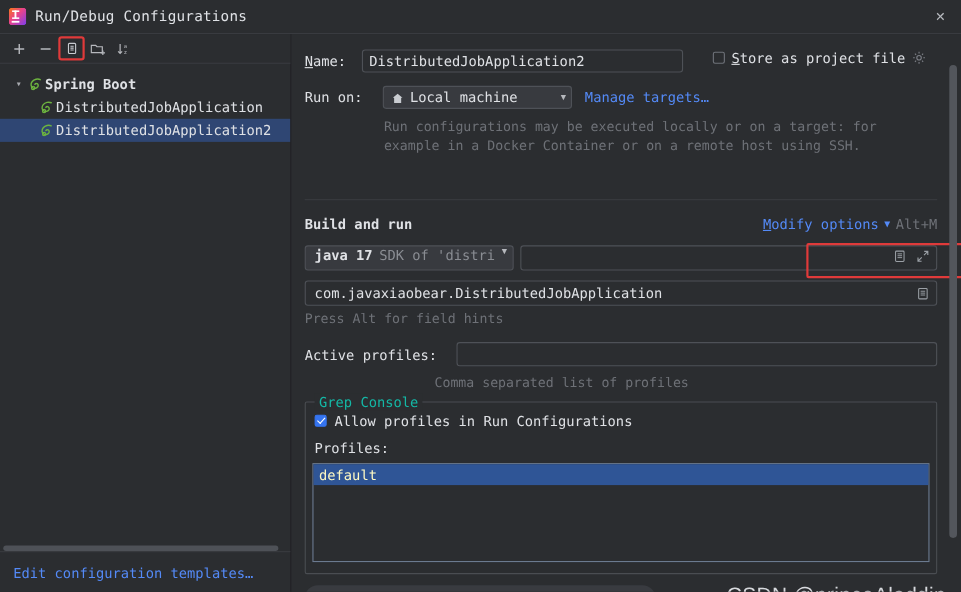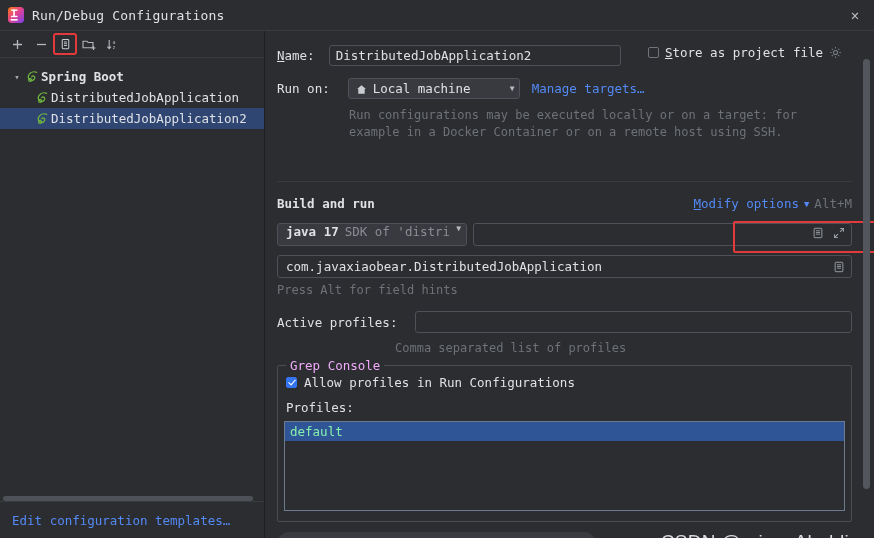--- a/index.html
+++ b/index.html
@@ -100,25 +100,25 @@
              border-radius:3px;display:flex;align-items:center;padding:0 6px 0 8px;box-sizing:border-box;}
   .mainclass .icons{margin-left:auto;color:#9ba0a6;display:flex;align-items:center;}
   .althint{position:absolute;left:12px;top:252px;color:#6e7177;font-size:12px;}
 
   .profiles-row{position:absolute;left:12px;top:280px;right:22px;display:flex;align-items:center;}
   .profiles-input{flex:1;margin-left:18px;height:22px;}
   .comma-hint{position:absolute;left:130px;top:310px;color:#6e7177;font-size:12px;}
 
   
   .group{position:absolute;left:12px;top:334px;right:22px;height:157px;border:1px solid #4a4d52;border-radius:2px;box-sizing:border-box;}
-  .group-title{position:absolute;left:8px;top:-8px;background:#2b2d30;padding:0 4px;color:#f0abfc;font-size:12.5px;}
+  .group-title{position:absolute;left:8px;top:-8px;background:#2b2d30;padding:0 4px;color:#14b8a6;font-size:12.5px;}
   .allow-row{position:absolute;left:8px;top:9px;display:flex;align-items:center;gap:7px;}
   .prof-lbl{position:absolute;left:8px;top:34px;color:#dfe1e5;font-size:12.5px;}
   .listbox{position:absolute;left:6px;top:55px;right:6px;bottom:10px;background:#2b2d30;border:1px solid #6b7a8f;box-sizing:border-box;}
-  .list-item{height:19px;line-height:19px;padding-left:5px;font-size:12.5px;color:#86efac;}
+  .list-item{height:19px;line-height:19px;padding-left:5px;font-size:12.5px;color:#fef9c3;}
   .list-item.sel{background:#2f5596;}
 
   .chip{position:absolute;left:12px;top:501px;height:24px;background:#393b40;border-radius:12px;
         display:flex;align-items:center;padding:0 9px 0 13px;gap:8px;color:#c0c3c8;font-size:12px;}
   .chip .x{color:#7c7f86;font-size:12px;}
 
   .watermark{position:absolute;right:14px;top:500px;color:#d7d9dd;font-size:19px;
              font-family:"Liberation Sans",sans-serif;letter-spacing:.3px;}
 
   

